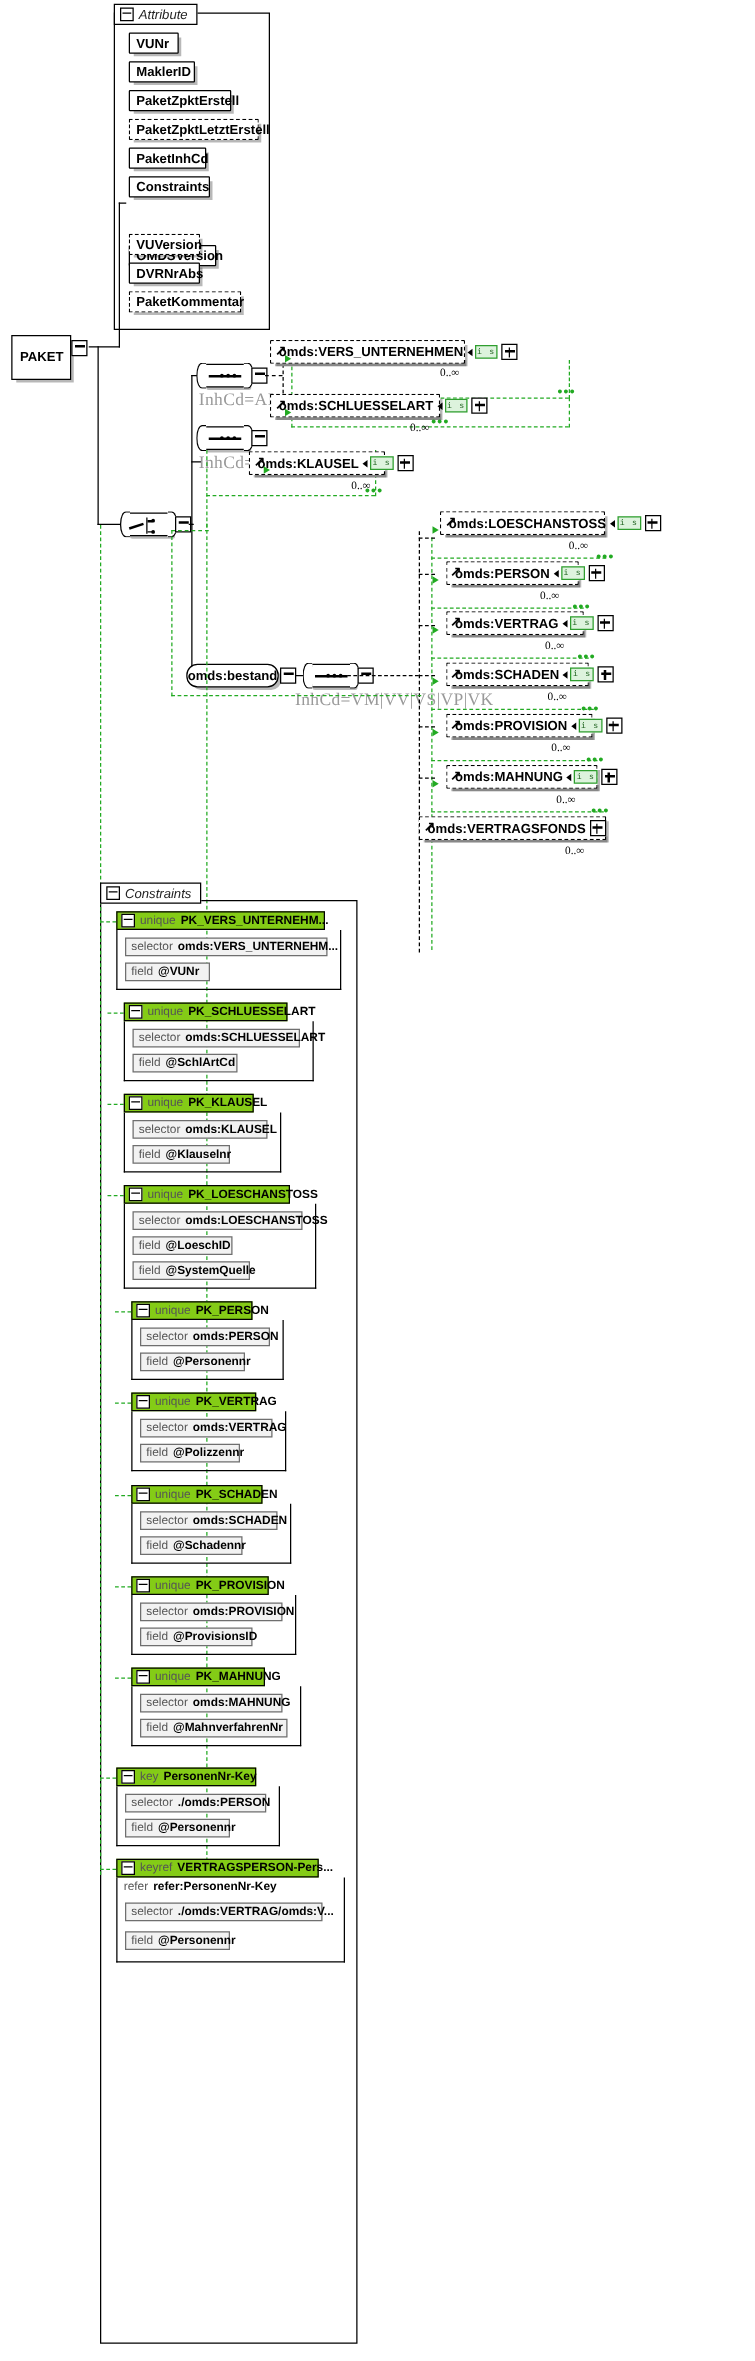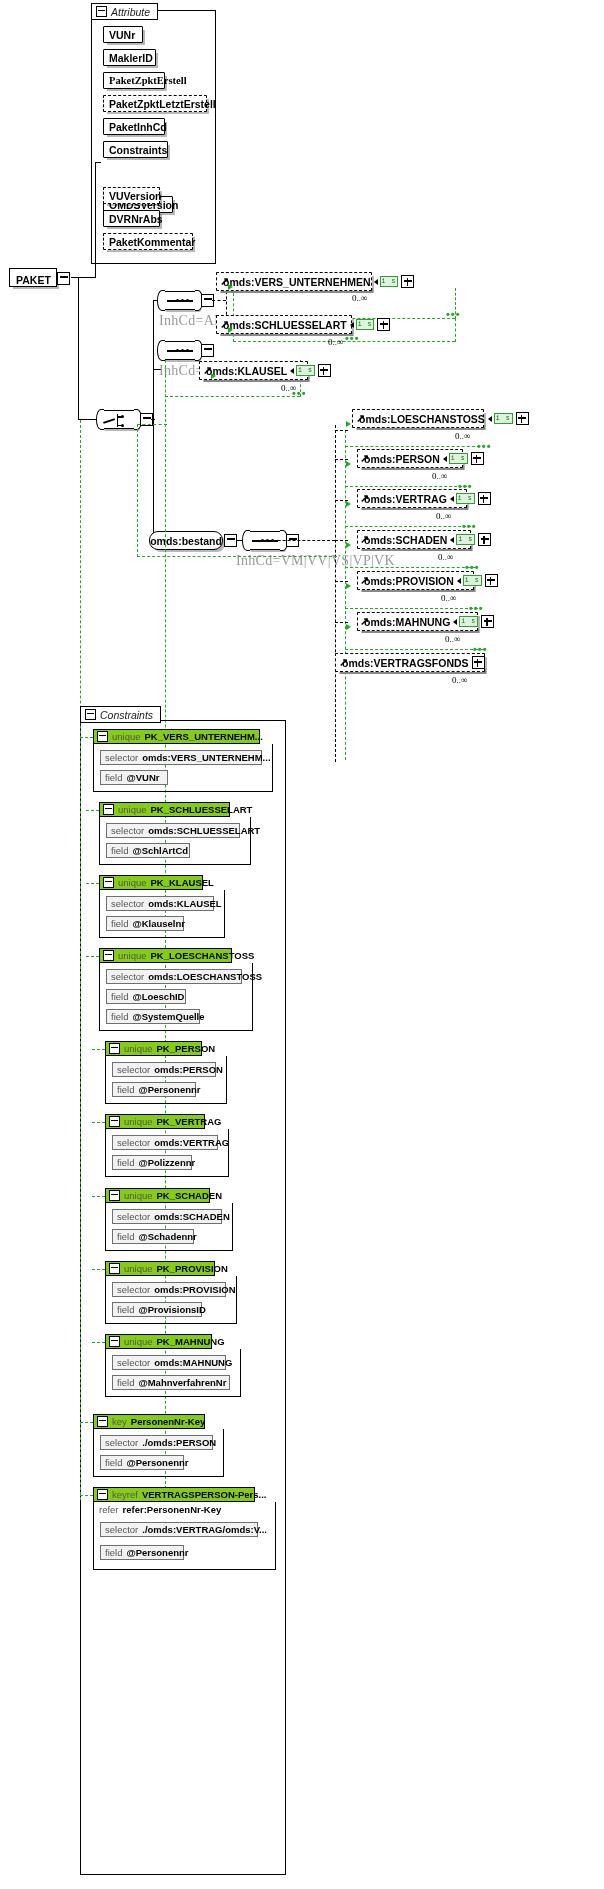--- a/index.html
+++ b/index.html
@@ -87,21 +87,21 @@
   .choice .glyph .d{position:absolute;width:3px;height:3px;border-radius:50%;background:#000;left:13px;}
   .choice .glyph .d1{top:0.5px;}
   .choice .glyph .d2{top:9.5px;}
   .choice .glyph .h{position:absolute;left:-5px;top:6px;width:12px;height:1.5px;background:#000;transform:rotate(-18deg);}
   .choice .glyph .l1{position:absolute;left:10px;top:2.2px;width:4px;height:1.4px;background:#000;}
   .choice .glyph .l2{position:absolute;left:10px;top:10.6px;width:4px;height:1.4px;background:#000;}
 
   
   .rootbox{
     position:absolute;background:#fff;border:1.6px solid #000;box-sizing:border-box;
-    height:19px;display:flex;align-items:flex-end;padding:0 6px;font-size:10.5px;font-weight:bold;
+    height:36px;display:flex;align-items:center;padding:0 6px;font-size:10.5px;font-weight:bold;
     box-shadow:3px 3px 0 -1px rgba(0,0,0,0.28);
   }
   .rootbox .occbox{
     position:absolute;right:-14px;top:3px;width:11px;height:11px;border:1.7px solid #000;background:#fff;
   }
   .rootbox .occbox::after{content:"";position:absolute;left:1.5px;right:1.5px;top:3.2px;height:1.5px;background:#000;}
 
   .roundbox{
     position:absolute;background:#fff;border:1.6px solid #000;box-sizing:border-box;
     height:19px;display:flex;align-items:center;justify-content:center;padding:0 8px;
@@ -158,21 +158,21 @@
     <span class="minus"></span>
     <span>Attribute</span>
   </div>
 
   <div class="node" style="left:103px;top:26px;width:40px;align-items:center;">
     <span>VUNr</span>
   </div>
   <div class="node" style="left:103px;top:49px;width:53px;">
     <span>MaklerID</span>
   </div>
-  <div class="node" style="left:103px;top:72px;width:62px;font-family:Liberation Serif, serif;">
+  <div class="node" style="left:103px;top:72px;width:82px;">
     <span>PaketZpktErstell</span>
   </div>
   <div class="node opt" style="left:103px;top:95px;width:104px;">
     <span>PaketZpktLetztErstell</span>
   </div>
   <div class="node" style="left:103px;top:118px;width:62px;">
     <span>PaketInhCd</span>
   </div>
   <div class="node" style="left:103px;top:141px;width:65px;">
     <span>Constraints</span>

